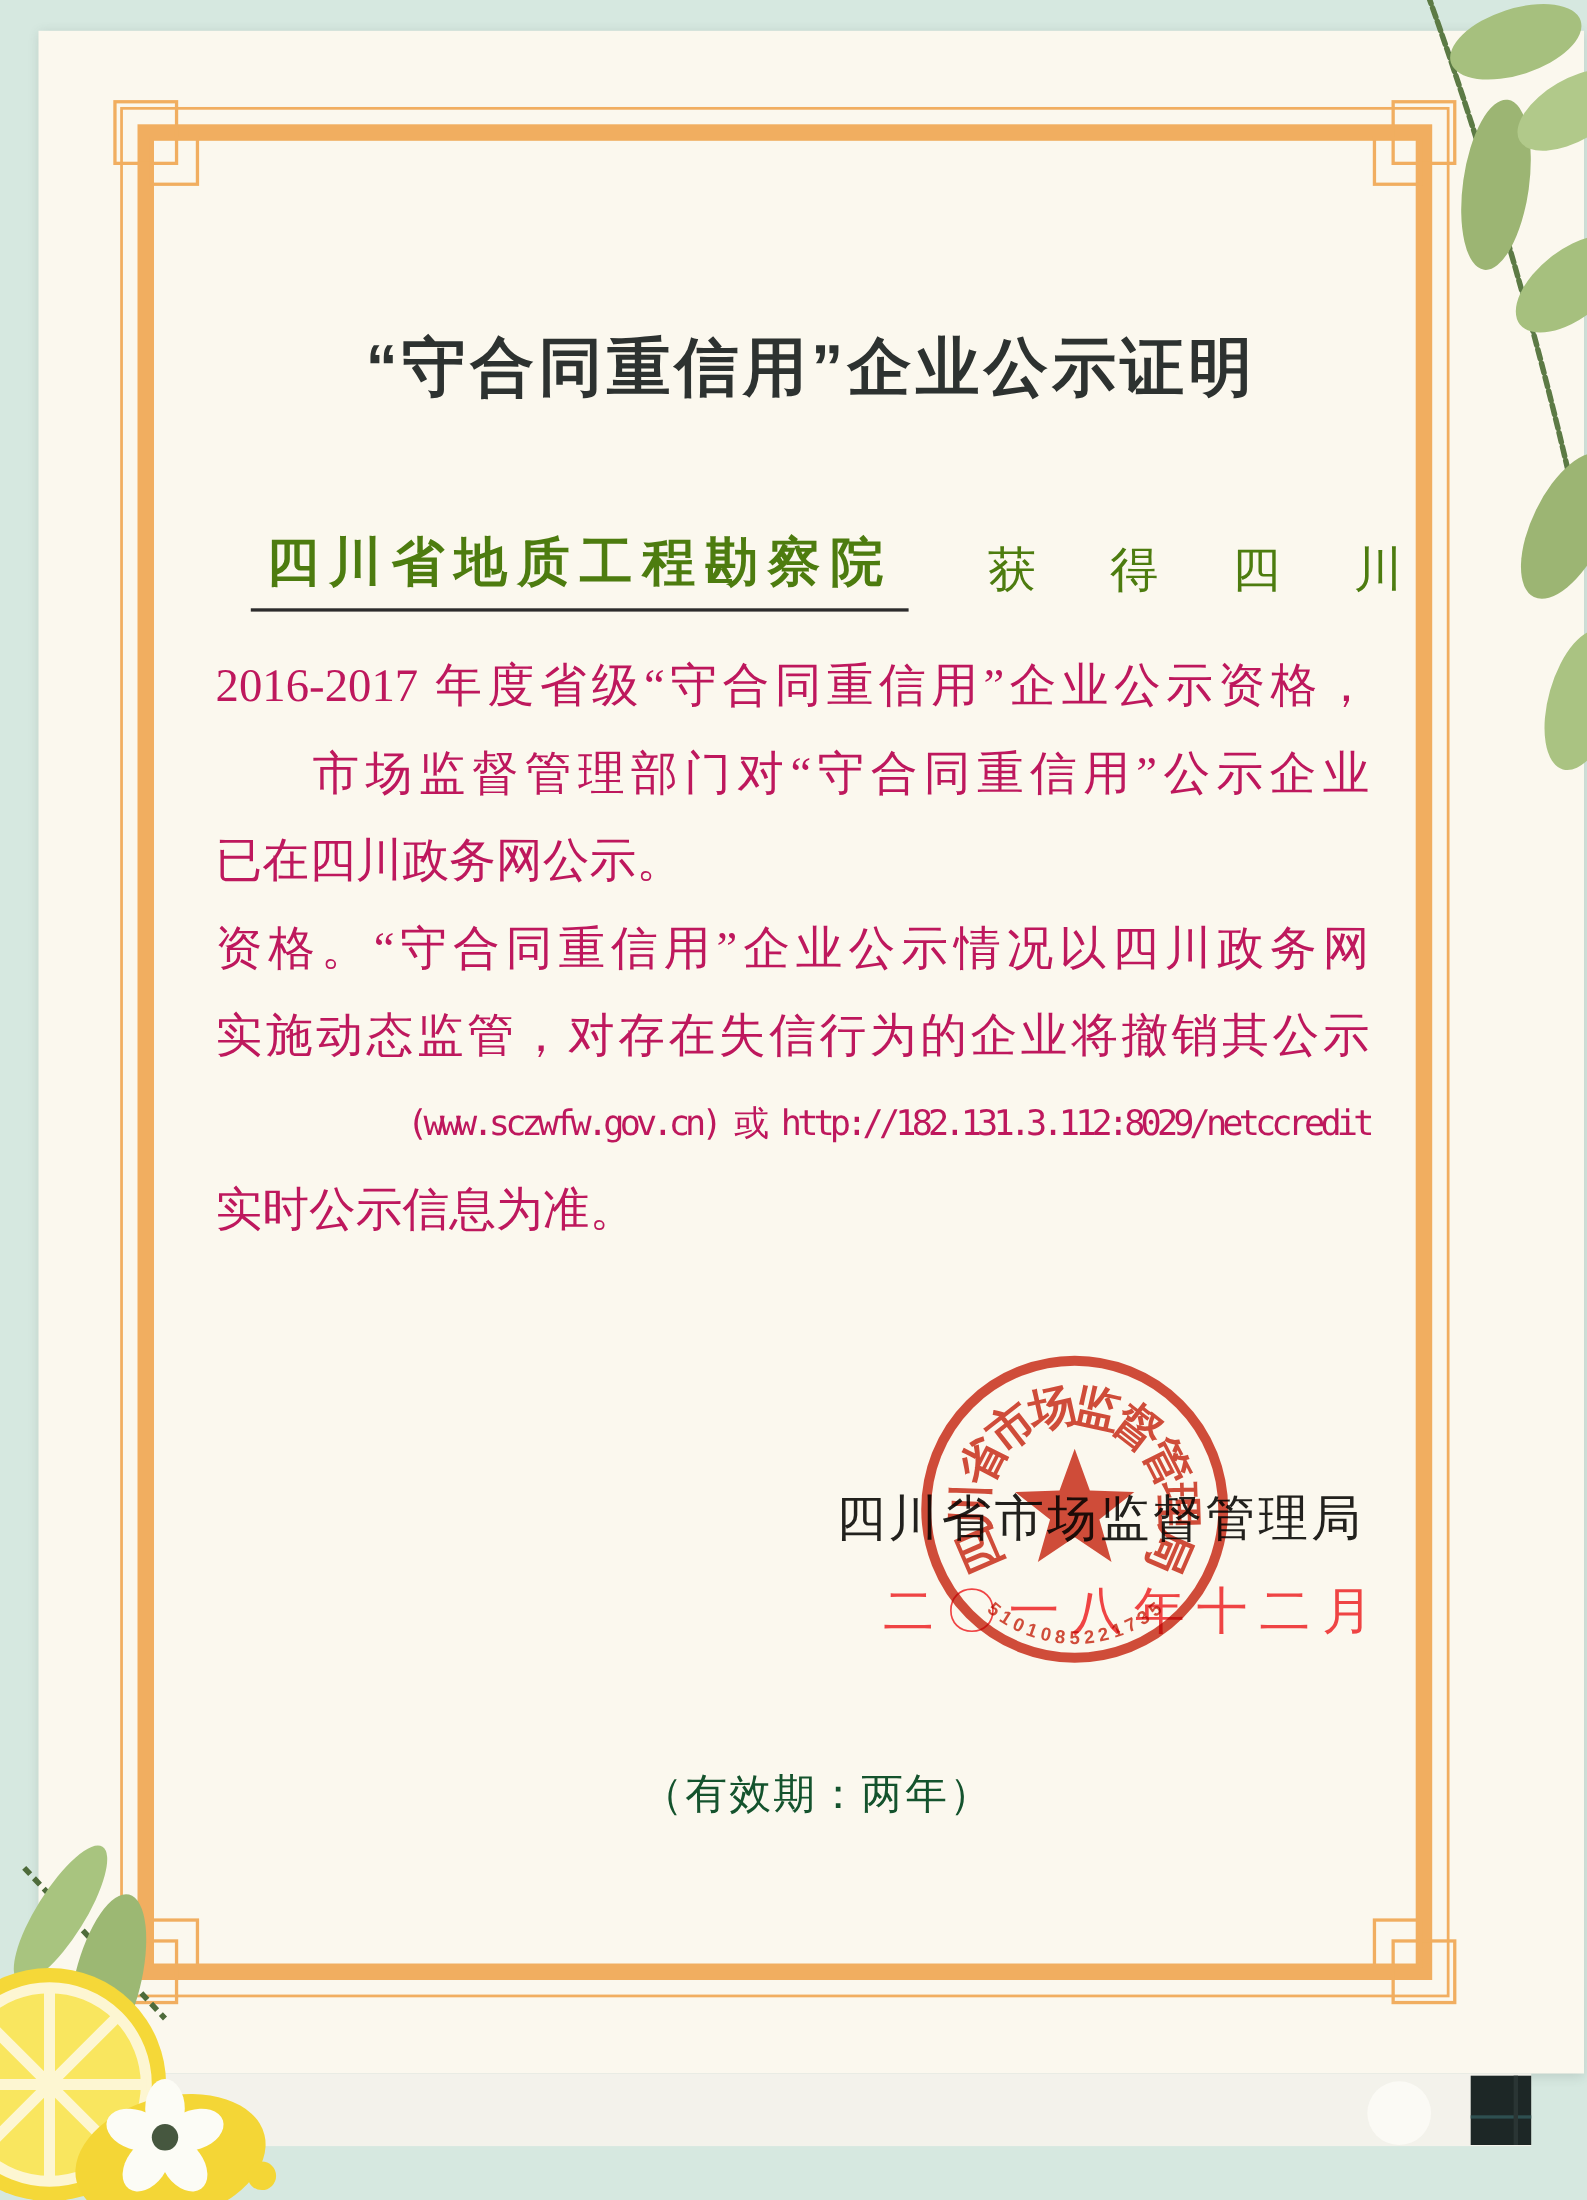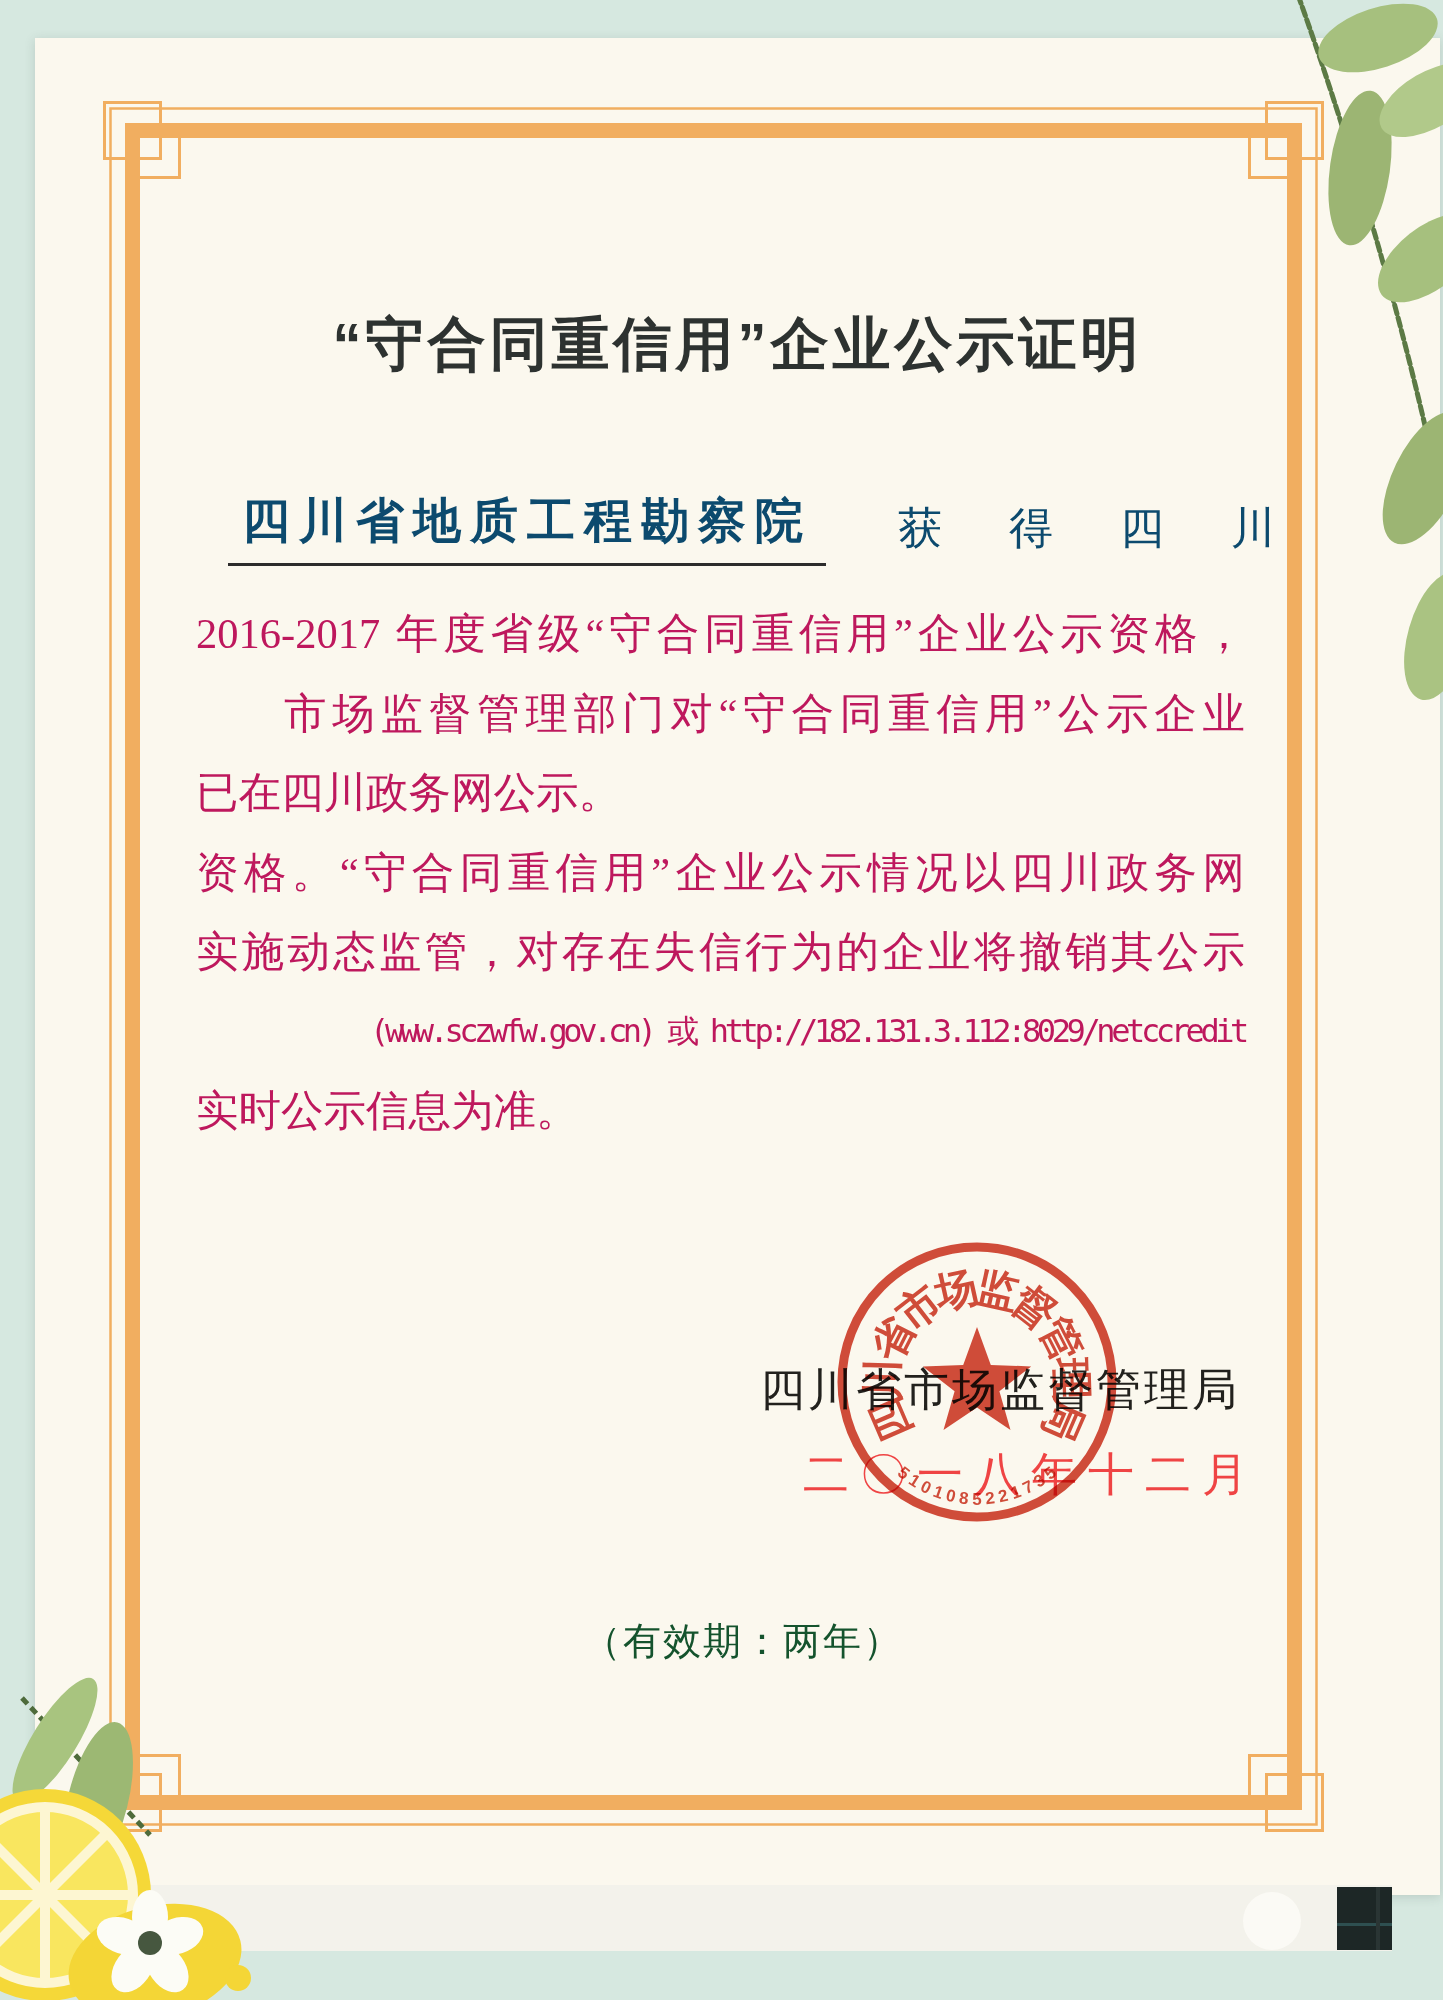--- a/index.html
+++ b/index.html
@@ -4,36 +4,36 @@
 <style>
   html,body{margin:0;padding:0;}
   body{background:#9aa79f;}
   .canvas{
     position:relative;width:1443px;height:2000px;overflow:hidden;
     background:#d6e8e0;
     font-family:"Liberation Serif","DejaVu Serif",serif;
   }
   
   .paper{
-    position:absolute;left:35px;top:38px;width:1405px;height:1857px;
+    position:absolute;left:35px;top:28px;width:1405px;height:1857px;
     background:#fbf8ee;
     box-shadow:0 2px 10px rgba(60,80,70,.18);
   }
   .border-svg{position:absolute;left:0;top:0;}
   
   .title{
     position:absolute;left:0;top:268px;width:100%;
     text-align:center;
     font-family:"Liberation Sans","DejaVu Sans",sans-serif;
     font-weight:bold;font-size:58px;letter-spacing:4px;color:#2d3230;
   }
   
   .recipient{
     position:absolute;left:161px;top:436px;width:1049px;height:92px;
-    display:flex;align-items:flex-end;color:#0c4a6e;gap:32px;
+    display:flex;align-items:flex-end;color:#4d7c0f;gap:32px;
   }
   .u-lead{width:62px;border-bottom:3px solid #2c2c2c;height:80px;}
   .company{
     font-family:"Liberation Sans","DejaVu Sans",sans-serif;
     font-weight:bold;font-size:48px;letter-spacing:9px;
     padding:0 14px 10px 14px;border-bottom:3px solid #2c2c2c;
     white-space:nowrap;
   }
   .suffix{
     font-size:44px;letter-spacing:28px;margin-left:40px;padding-bottom:8px;

